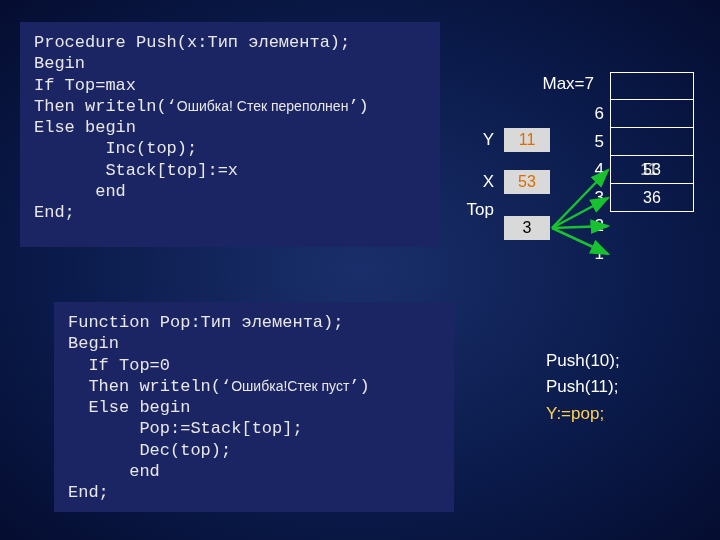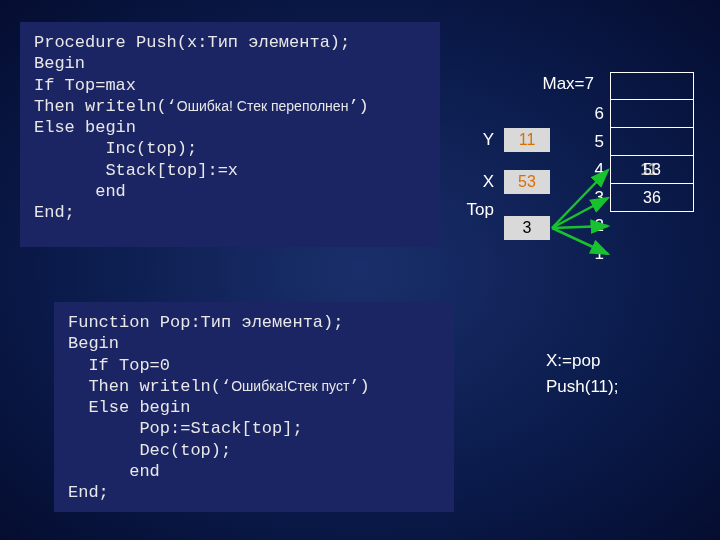--- a/index.html
+++ b/index.html
@@ -168,15 +168,16 @@
       <path d="M0,0 L8,3 L0,6 Z" fill="#18c22f"></path>
     </marker>
   </defs>
   <line x1="82" y1="156" x2="138" y2="98" stroke="#18c22f" stroke-width="2.5" marker-end="url(#ah)"></line>
   <line x1="82" y1="156" x2="138" y2="126" stroke="#18c22f" stroke-width="2.5" marker-end="url(#ah)"></line>
   <line x1="82" y1="156" x2="138" y2="154" stroke="#18c22f" stroke-width="2.5" marker-end="url(#ah)"></line>
   <line x1="82" y1="156" x2="138" y2="182" stroke="#18c22f" stroke-width="2.5" marker-end="url(#ah)"></line>
 </svg>
 
 <div class="ops">
-  <div>X:=pop</div>
+  <div>Push(10);</div>
   <div>Push(11);</div>
+  <div class="hl">Y:=pop;</div>
 </div>
 
 </body></html>

